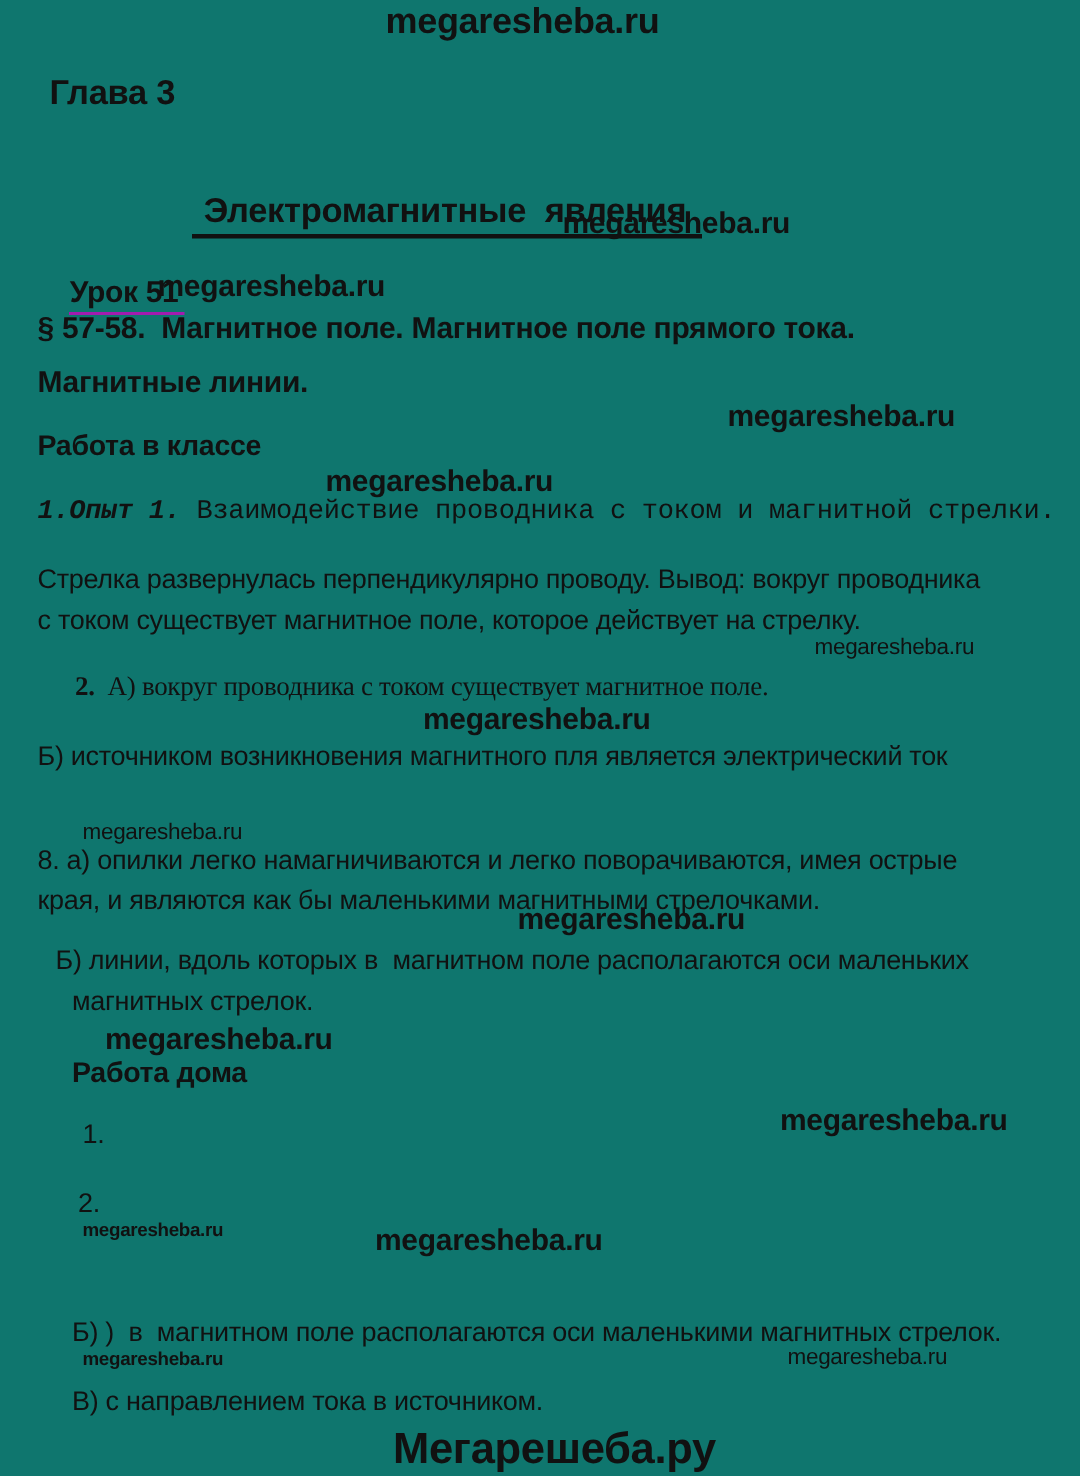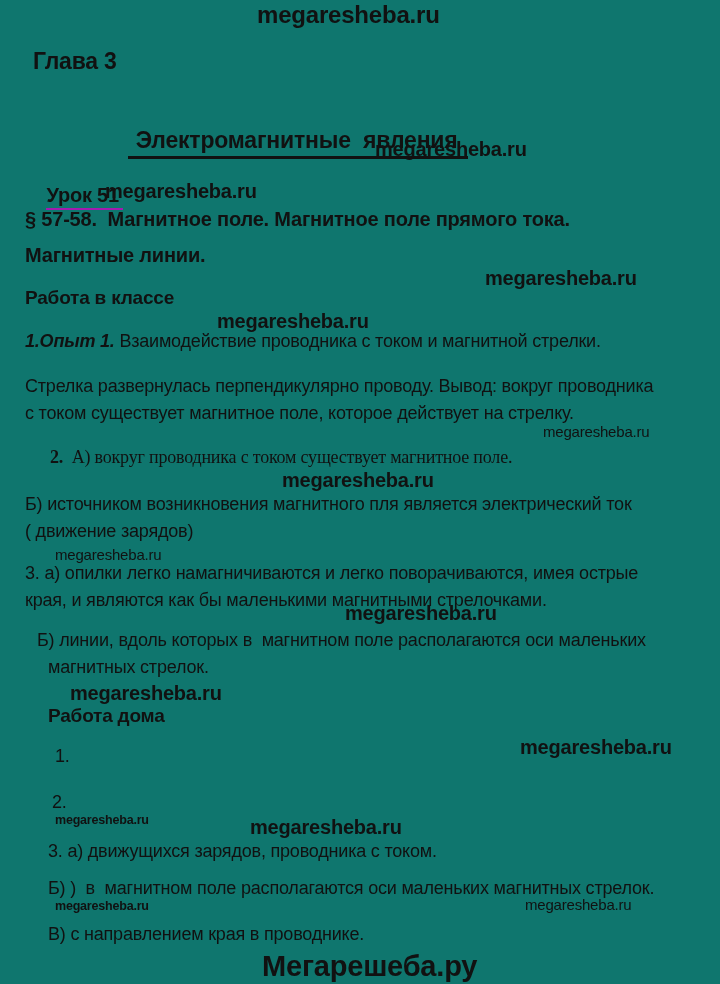--- a/index.html
+++ b/index.html
@@ -51,59 +51,57 @@
 
   <div class="abs h20" style="left:25px; top:207px;">§ 57-58.  Магнитное поле. Магнитное поле прямого тока.</div>
   <div class="abs h20" style="left:25px; top:243px;">Магнитные линии.</div>
 
   <div class="abs wm20" style="left:485px; top:266px;">megaresheba.ru</div>
 
   <div class="abs h19" style="left:25px; top:287px;">Работа в классе</div>
 
   <div class="abs wm20" style="left:217px; top:309px;">megaresheba.ru</div>
 
-  <div class="abs t18" style="left:25px; top:331px;"><span class="bi">1.Опыт 1.</span><span> Взаимодействие проводника с током и магнитной стрелки.</span></div>
+  <div class="abs t18" style="left:25px; top:331px;font-family:Liberation Mono, monospace;"><span class="bi">1.Опыт 1.</span><span> Взаимодействие проводника с током и магнитной стрелки.</span></div>
 
   <div class="abs t18" style="left:25px; top:376px;">Стрелка развернулась перпендикулярно проводу. Вывод: вокруг проводника</div>
   <div class="abs t18" style="left:25px; top:403px;">с током существует магнитное поле, которое действует на стрелку.</div>
 
   <div class="abs wm15" style="left:543px; top:423px;">megaresheba.ru</div>
 
   <div class="abs t18" style="left:50px; top:447px;font-family:Liberation Serif, serif;"><span class="b">2.</span><span>  А) вокруг проводника с током существует магнитное поле.</span></div>
 
   <div class="abs wm20" style="left:282px; top:468px;">megaresheba.ru</div>
 
   <div class="abs t18" style="left:25px; top:494px;">Б) источником возникновения магнитного пля является электрический ток</div>
-  <div class="abs t18" style="left:25px; top:521px;">( движение зарядов)</div>
 
   <div class="abs wm15" style="left:55px; top:546px;">megaresheba.ru</div>
 
-  <div class="abs t18" style="left:25px; top:563px;">3. а) опилки легко намагничиваются и легко поворачиваются, имея острые</div>
+  <div class="abs t18" style="left:25px; top:563px;">8. а) опилки легко намагничиваются и легко поворачиваются, имея острые</div>
   <div class="abs t18" style="left:25px; top:590px;text-align:right;">края, и являются как бы маленькими магнитными стрелочками.</div>
 
   <div class="abs wm20" style="left:345px; top:601px;">megaresheba.ru</div>
 
   <div class="abs t18" style="left:37px; top:630px;">Б) линии, вдоль которых в  магнитном поле располагаются оси маленьких</div>
   <div class="abs t18" style="left:48px; top:657px;">магнитных стрелок.</div>
 
   <div class="abs wm20" style="left:70px; top:681px;">megaresheba.ru</div>
 
   <div class="abs h19" style="left:48px; top:705px;">Работа дома</div>
 
   <div class="abs wm20" style="left:520px; top:735px;">megaresheba.ru</div>
 
   <div class="abs t18" style="left:55px; top:746px;">1.</div>
   <div class="abs t18" style="left:52px; top:792px;">2.</div>
 
   <div class="abs wm12" style="left:55px; top:813px;">megaresheba.ru</div>
   <div class="abs wm20" style="left:250px; top:815px;">megaresheba.ru</div>
 
-  <div class="abs t18" style="left:48px; top:841px;">3. а) движущихся зарядов, проводника с током.</div>
-  <div class="abs t18" style="left:48px; top:878px;">Б) )  в  магнитном поле располагаются оси маленьких магнитных стрелок.</div>
+  <div class="abs t18" style="left:48px; top:878px;">Б) )  в  магнитном поле располагаются оси маленькими магнитных стрелок.</div>
 
   <div class="abs wm12" style="left:55px; top:899px;">megaresheba.ru</div>
   <div class="abs wm15" style="left:525px; top:896px;">megaresheba.ru</div>
 
-  <div class="abs t18" style="left:48px; top:924px;">В) с направлением края в проводнике.</div>
+  <div class="abs t18" style="left:48px; top:924px;">В) с направлением тока в источником.</div>
 
   <div class="abs footer-text" style="left:262px; top:949px;">Мегарешеба.ру</div>
 
 </div>
 
 </body></html>

